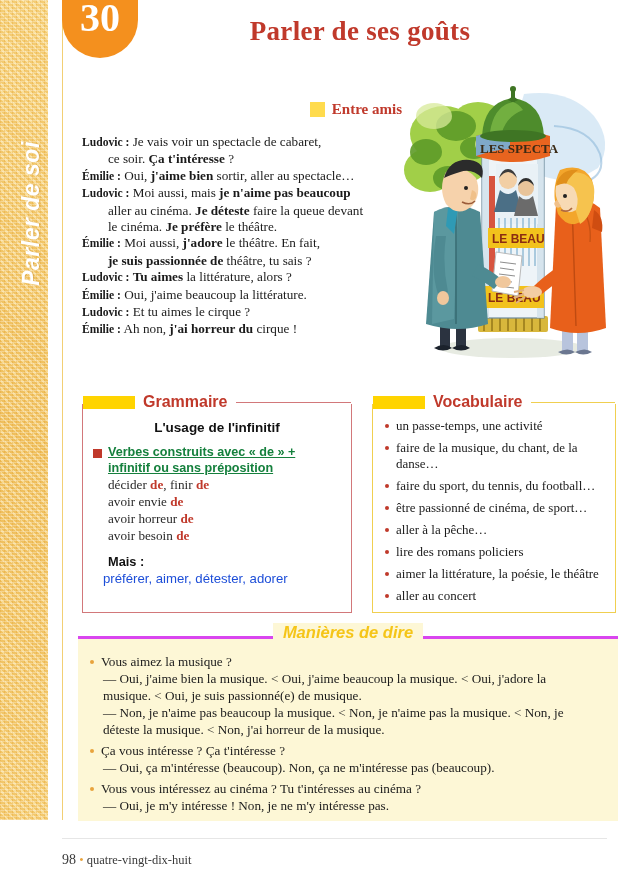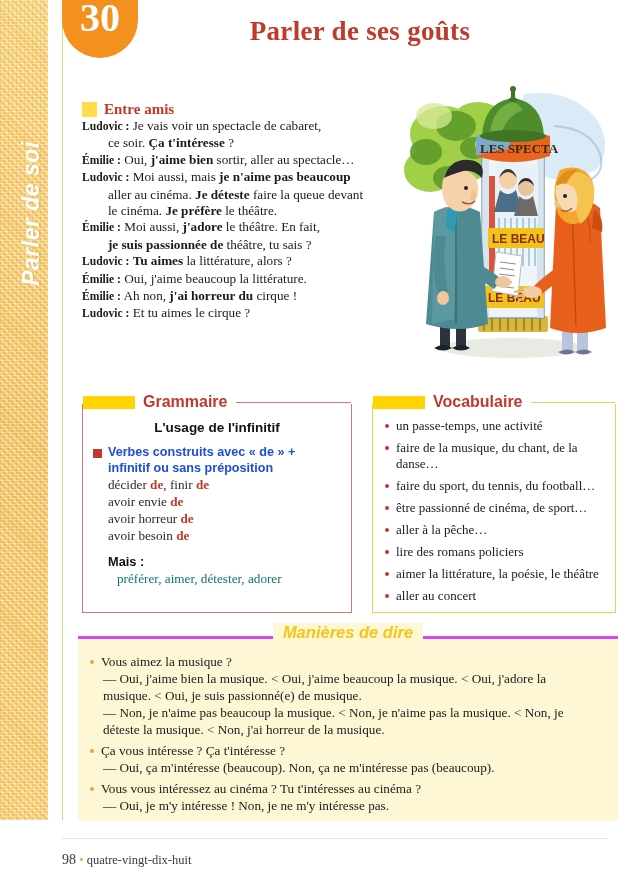--- a/index.html
+++ b/index.html
@@ -60,21 +60,21 @@
     color:#c0392b;
     font-family:"Liberation Serif", serif;
     font-weight:bold;font-size:27px;letter-spacing:.3px;
   }
 
   
   #dialogue{
     position:absolute;left:82px;top:101px;width:320px;
   }
   .sec-head{
-    display:flex;align-items:center;gap:7px;margin-bottom:0;
+    display:flex;align-items:center;gap:7px;margin-bottom:16px;justify-content:flex-end;
   }
   .yellow-chip{
     width:15px;height:15px;background:#ffdb4d;display:inline-block;flex:0 0 auto;
   }
   .sec-head .lbl{
     color:#c0392b;font-weight:bold;font-size:15px;
     font-family:"Liberation Serif", serif;
   }
   .line{
     font-size:13.2px;line-height:16.4px;color:#1a1a1a;
@@ -111,35 +111,35 @@
   #gram-title-wrap{justify-content:flex-start;}
   #gram-sub{
     text-align:center;margin-top:16px;
     font-family:"Liberation Sans", sans-serif;
     font-weight:bold;font-size:13.5px;color:#111;
   }
   #gram-body{padding:10px 12px 0 10px;}
   .gram-bullet{
     display:flex;gap:6px;align-items:flex-start;
     font-family:"Liberation Sans", sans-serif;
-    font-weight:bold;font-size:12.6px;line-height:15.5px;color:#1d4ed8;
+    font-weight:bold;font-size:12.6px;line-height:15.5px;color:#15803d;text-decoration:underline;
   }
   .sq{width:9px;height:9px;background:#c0392b;flex:0 0 auto;margin-top:4px;}
   .gram-item{
     font-family:"Liberation Serif", serif;
     font-size:13.2px;line-height:17px;color:#2a2a2a;margin-left:15px;
   }
   .gram-item .de{color:#c0392b;font-weight:bold;}
   .gram-mais{
     font-family:"Liberation Sans", sans-serif;font-weight:bold;
     font-size:12.8px;margin-left:15px;margin-top:10px;color:#111;
   }
   .gram-last{
-    font-family:Liberation Serif, serif;font-size:13.2px;
-    margin-left:24px;color:#0f766e;margin-top:2px;
+    font-family:Liberation Sans, sans-serif;font-size:13.2px;
+    margin-left:10px;color:#1d4ed8;margin-top:2px;
   }
 
   
   #voc-box{
     position:absolute;left:372px;top:404px;width:242px;height:208px;
     border:1px solid #f0cf50;border-top:none;background:#fff;
   }
   #voc-box .box-head{width:242px;text-align:right;}
   #voc-box .box-head .rule{background:#f0cf50;}
   #voc-list{padding:14px 10px 0 12px;}
@@ -210,22 +210,22 @@
     <span class="yellow-chip"></span>
     <span class="lbl">Entre amis</span>
   </div>
   <div id="dialogue-lines">
       <p class="line"><span class="spk">Ludovic :</span> Je vais voir un spectacle de cabaret,<br>&nbsp;&nbsp;&nbsp;ce soir. <b>Ça t'intéresse</b> ?</p>
       <p class="line"><span class="spk">Émilie :</span> Oui, <b>j'aime bien</b> sortir, aller au spectacle…</p>
       <p class="line"><span class="spk">Ludovic :</span> Moi aussi, mais <b>je n'aime pas beaucoup</b><br>&nbsp;&nbsp;&nbsp;aller au cinéma. <b>Je déteste</b> faire la queue devant<br>&nbsp;&nbsp;&nbsp;le cinéma. <b>Je préfère</b> le théâtre.</p>
       <p class="line"><span class="spk">Émilie :</span> Moi aussi, <b>j'adore</b> le théâtre. En fait,<br>&nbsp;&nbsp;&nbsp;<b>je suis passionnée de</b> théâtre, tu sais ?</p>
       <p class="line"><span class="spk">Ludovic :</span> <b>Tu aimes</b> la littérature, alors ?</p>
       <p class="line"><span class="spk">Émilie :</span> Oui, j'aime beaucoup la littérature.</p>
+      <p class="line"><span class="spk">Ludovic :</span> Et tu aimes le cirque ?</p>
       <p class="line"><span class="spk">Émilie :</span> Ah non, <b>j'ai horreur du</b> cirque !</p>
-      <p class="line"><span class="spk">Ludovic :</span> Et tu aimes le cirque ?</p>
     </div>
 </div>
 
 <div id="illus">
 <svg width="218" height="290" viewBox="0 0 218 290" xmlns="http://www.w3.org/2000/svg">
   <defs>
     <clipPath id="cl">
           <rect x="0" y="0" width="218" height="290"></rect>
         </clipPath>
   </defs>

